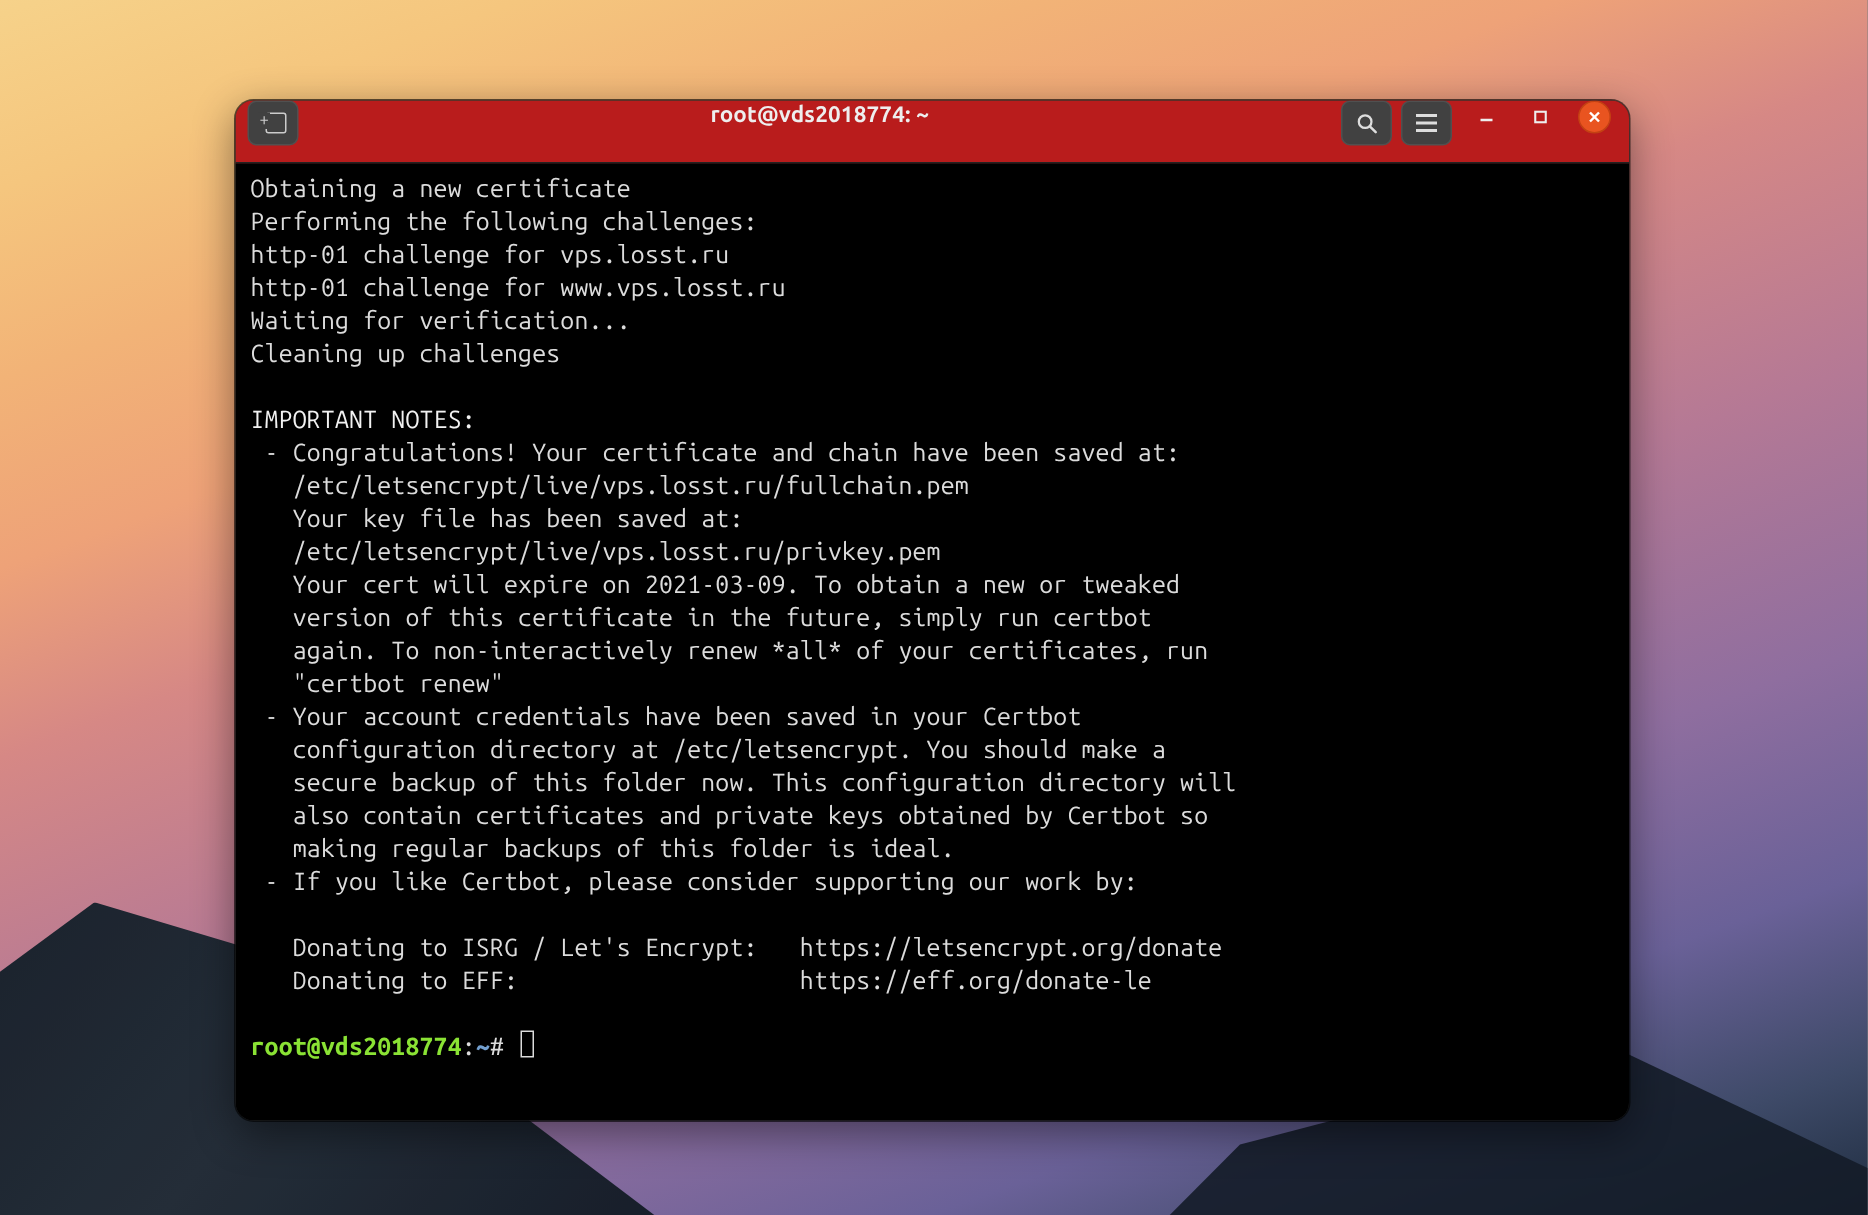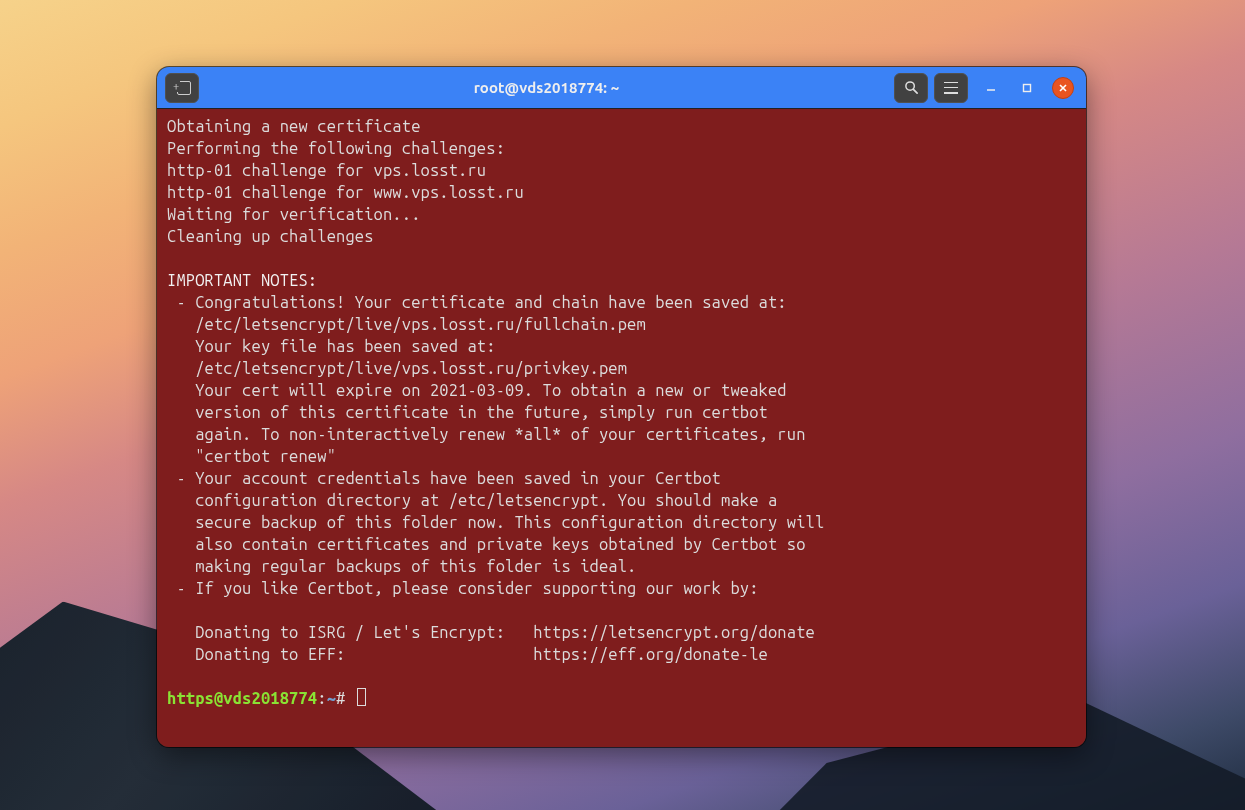--- a/index.html
+++ b/index.html
@@ -45,23 +45,23 @@
     background: #2c2c2c;
     border-radius: 12px;
     box-shadow: 0 8px 28px rgba(0,0,0,0.45), 0 0 0 1px rgba(0,0,0,0.6);
     overflow: hidden;
     display: flex;
     flex-direction: column;
   }
 
   .titlebar {
     height: 42px;
-    background: #3b82f6;
-    display: flex;
-    align-items: center;
+    background: #b91c1c;
+    display: flex;
+    align-items: flex-start;
     padding: 0 8px;
     gap: 6px;
     flex-shrink: 0;
     border-bottom: 1px solid #222;
   }
   .tb-btn {
     width: 34px;
     height: 30px;
     border-radius: 6px;
     display: flex;
@@ -102,21 +102,21 @@
   }
   .win-ctrl.close {
     background: #e95420;
     color: #fff;
     border: 1px solid #c34113;
   }
   .win-ctrl svg { display: block; }
 
   .terminal-body {
     flex: 1;
-    background: #7f1d1d;
+    background: #000000;
     padding: 6px 10px 24px 10px;
     font-family: "Ubuntu Mono","DejaVu Sans Mono","Consolas",monospace;
     font-size: 16.5px;
     line-height: 22px;
     color: #dcdcdc;
     white-space: pre;
     overflow: hidden;
     letter-spacing: 0.15px;
   }
   .bold { font-weight: 400; color: #f2f2f2; }
@@ -217,15 +217,15 @@
  - Your account credentials have been saved in your Certbot
    configuration directory at /etc/letsencrypt. You should make a
    secure backup of this folder now. This configuration directory will
    also contain certificates and private keys obtained by Certbot so
    making regular backups of this folder is ideal.
  - If you like Certbot, please consider supporting our work by:
 
    Donating to ISRG / Let's Encrypt:   https://letsencrypt.org/donate
    Donating to EFF:                    https://eff.org/donate-le
 </span>
-<span class="prompt-user">https@vds2018774</span><span>:</span><span class="prompt-path">~</span><span># </span><span class="cursor"></span></div>
+<span class="prompt-user">root@vds2018774</span><span>:</span><span class="prompt-path">~</span><span># </span><span class="cursor"></span></div>
 
 </div>
 
 </body></html>

